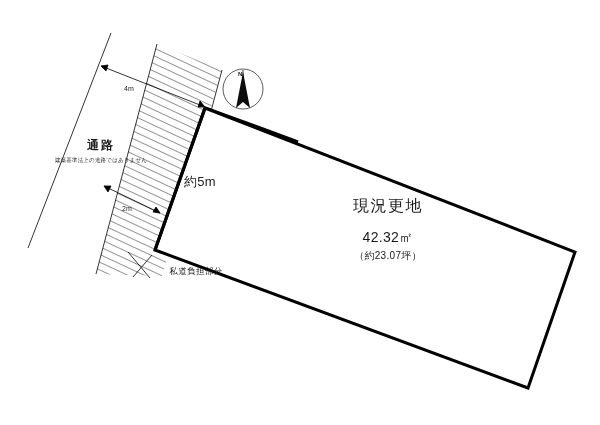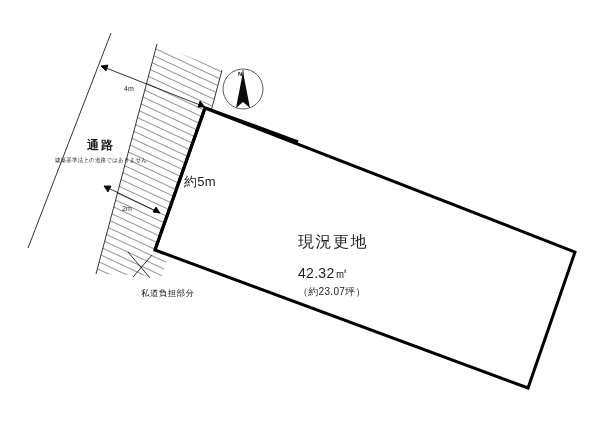--- a/index.html
+++ b/index.html
@@ -28,22 +28,21 @@
     white-space: nowrap;
     color: #1a1a1a;
     line-height: 1.25;
   }
 
   
   #parcel-label-group {
     left: 298px;
     top: 196px;
     width: 180px;
-    text-align: left;
-    margin-top: 36px;
+    text-align: center;
   }
   #parcel-title {
     font-size: 16px;
     letter-spacing: 1.5px;
     font-weight: 400;
   }
   #parcel-area {
     font-size: 14px;
     margin-top: 13px;
     letter-spacing: 0.3px;
@@ -70,23 +69,23 @@
     font-size: 5.5px;
     margin-top: 4px;
     letter-spacing: 0.2px;
     color: #2b2b2b;
     transform: scaleY(1.05);
   }
 
   
   #private-road-label-group {
     left: 141px;
-    top: 288px;
+    top: 266px;
     width: 110px;
-    text-align: left;
+    text-align: center;
   }
   #private-road-title {
     font-size: 8.5px;
     letter-spacing: 0.4px;
   }
   #private-road-area {
     font-size: 8.5px;
     margin-top: 1px;
     letter-spacing: 0.2px;
   }

